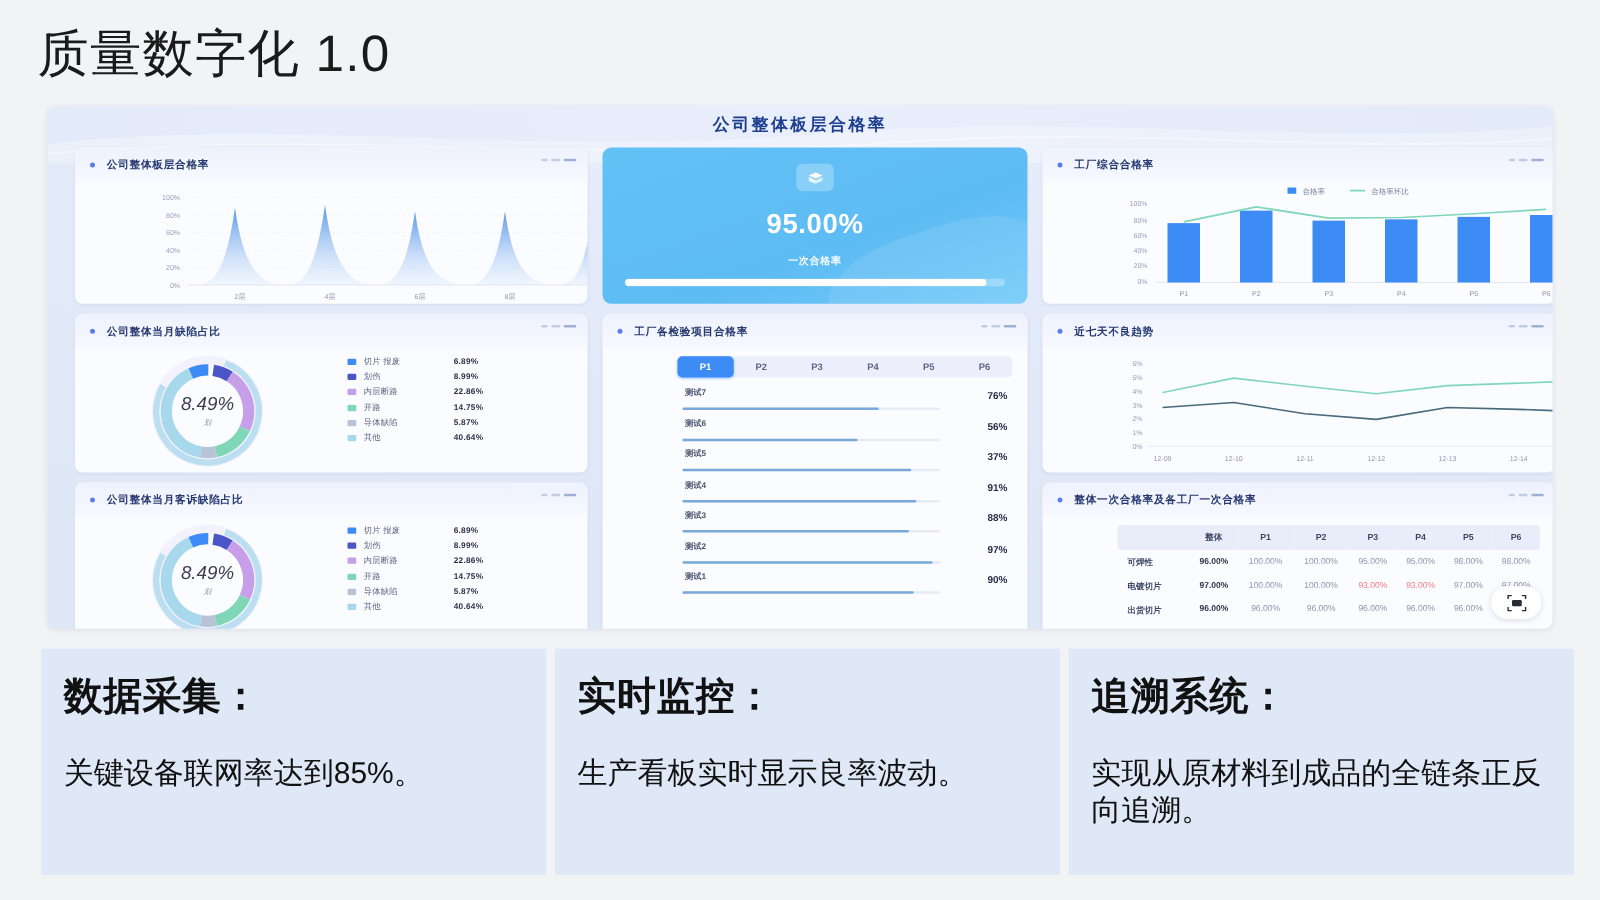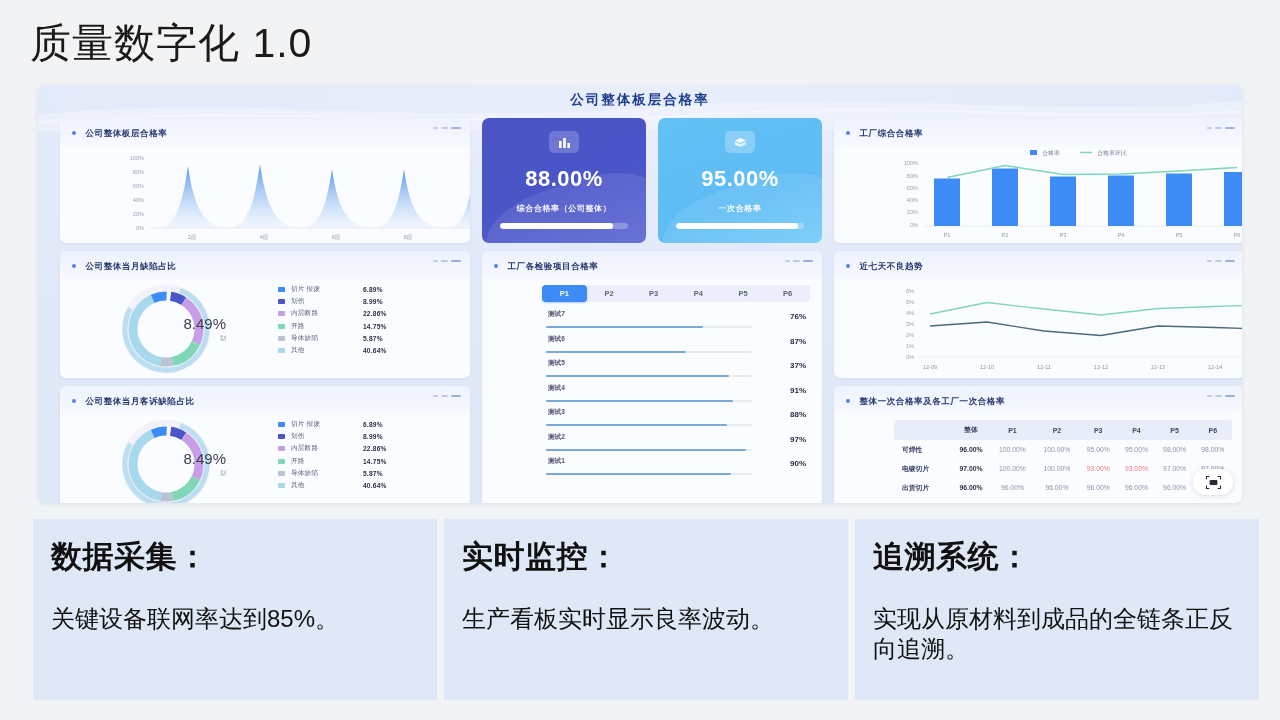--- a/index.html
+++ b/index.html
@@ -86,21 +86,21 @@
   .kpi .track{
     position:absolute;left:18px;right:18px;bottom:14px;height:6px;border-radius:4px;
     background:rgba(255,255,255,.28);overflow:hidden;
   }
   .kpi .fill{height:100%;border-radius:4px;background:#ffffff;}
 
   
   .donut-wrap{position:absolute;left:46px;top:4px;width:120px;height:92px;}
   .donut-center{
     position:absolute;left:0;top:0;width:120px;height:92px;
-    display:flex;flex-direction:column;align-items:flex-end;justify-content:center;
+    display:flex;flex-direction:column;align-items:center;justify-content:center;font-style:italic;
   }
   .donut-center .big{font-size:15px;font-weight:400;color:#3b3f4d;line-height:1;}
   .donut-center .sub{font-size:6px;color:#8a90a3;margin-top:3px;}
   .legend{
     position:absolute;right:14px;top:6px;width:178px;
     display:flex;flex-direction:column;gap:3.2px;
   }
   .legend .row{display:flex;align-items:center;font-size:6.6px;}
   .legend .sw{width:7px;height:5px;border-radius:1px;margin-right:6px;flex:none;}
   .legend .nm{color:#5c6480;width:72px;letter-spacing:.2px;}
@@ -215,35 +215,20 @@
             <text class="axl2" x="84" y="93" text-anchor="middle">2层</text>
             <text class="axl2" x="156" y="93" text-anchor="middle">4层</text>
             <text class="axl2" x="228" y="93" text-anchor="middle">6层</text>
             <text class="axl2" x="300" y="93" text-anchor="middle">8层</text>
             <text class="axl2" x="370" y="93" text-anchor="middle">10层</text>
           </svg>
         </div>
       </div>
 
       <div style="display:flex;gap:12px;">
-        <div class="kpi dark" style="flex:1">
-          <div class="sheen"></div>
-          <div class="badge">
-            <svg width="13" height="11" viewBox="0 0 13 11">
-                <rect x="1" y="4" width="2.6" height="7" fill="#fff"></rect>
-                <rect x="5.2" y="1" width="2.6" height="10" fill="#fff"></rect>
-                <rect x="9.4" y="6" width="2.6" height="5" fill="#fff"></rect>
-              </svg>
-          </div>
-          <div class="val">88.00%</div>
-          <div class="lab">综合合格率（公司整体）</div>
-          <div class="track">
-              <div class="fill" style="width:88%"></div>
-            </div>
-        </div>
         <div class="kpi light" style="flex:1">
           <div class="sheen"></div>
           <div class="badge">
             <svg width="13" height="11" viewBox="0 0 13 11">
                 <path d="M6.5 1 12 3.4 6.5 5.8 1 3.4Z" fill="#fff"></path>
                 <path d="M1 4.4v3.3L6.5 10V7.1Z" fill="#fff" opacity=".85"></path>
                 <path d="M12 4.4v3.3L6.5 10V7.1Z" fill="#fff" opacity=".65"></path>
               </svg>
           </div>
           <div class="val">95.00%</div>
@@ -384,21 +369,21 @@
           <div class="plist">
             <div class="prow">
                 <span class="nm">测试7</span>
                 <span class="pc">76%</span>
                 <span class="bar">
                   <b style="width:76%"></b>
                 </span>
               </div>
             <div class="prow">
                 <span class="nm">测试6</span>
-                <span class="pc">87%</span>
+                <span class="pc">56%</span>
                 <span class="bar">
                   <b style="width:68%"></b>
                 </span>
               </div>
             <div class="prow">
                 <span class="nm">测试5</span>
                 <span class="pc">37%</span>
                 <span class="bar">
                   <b style="width:89%"></b>
                 </span>

